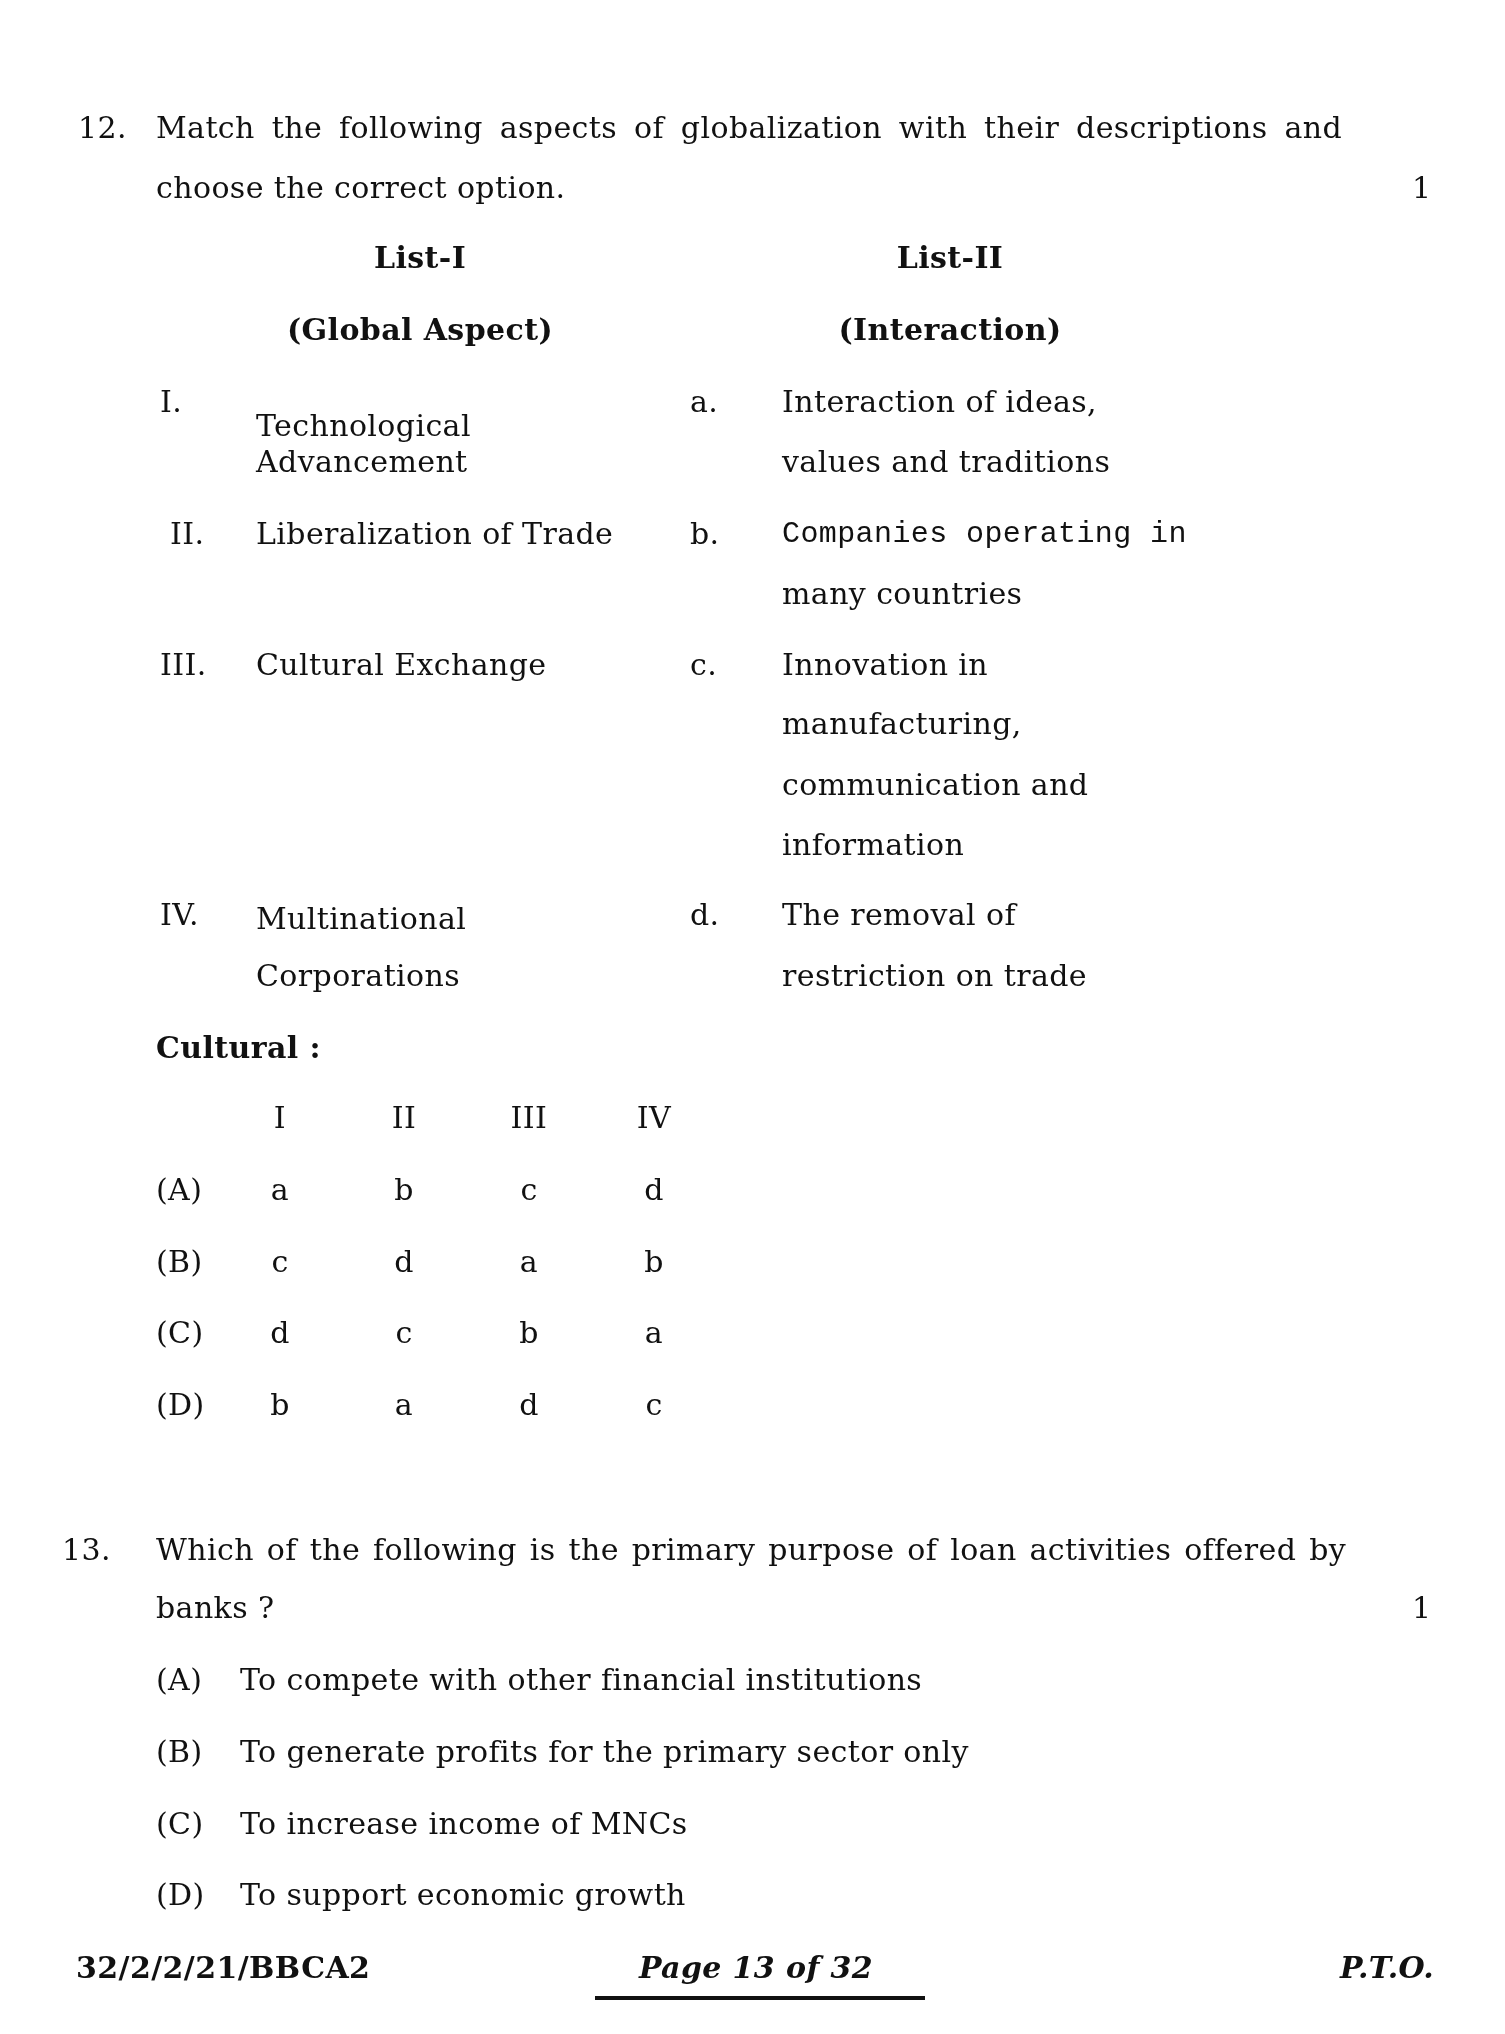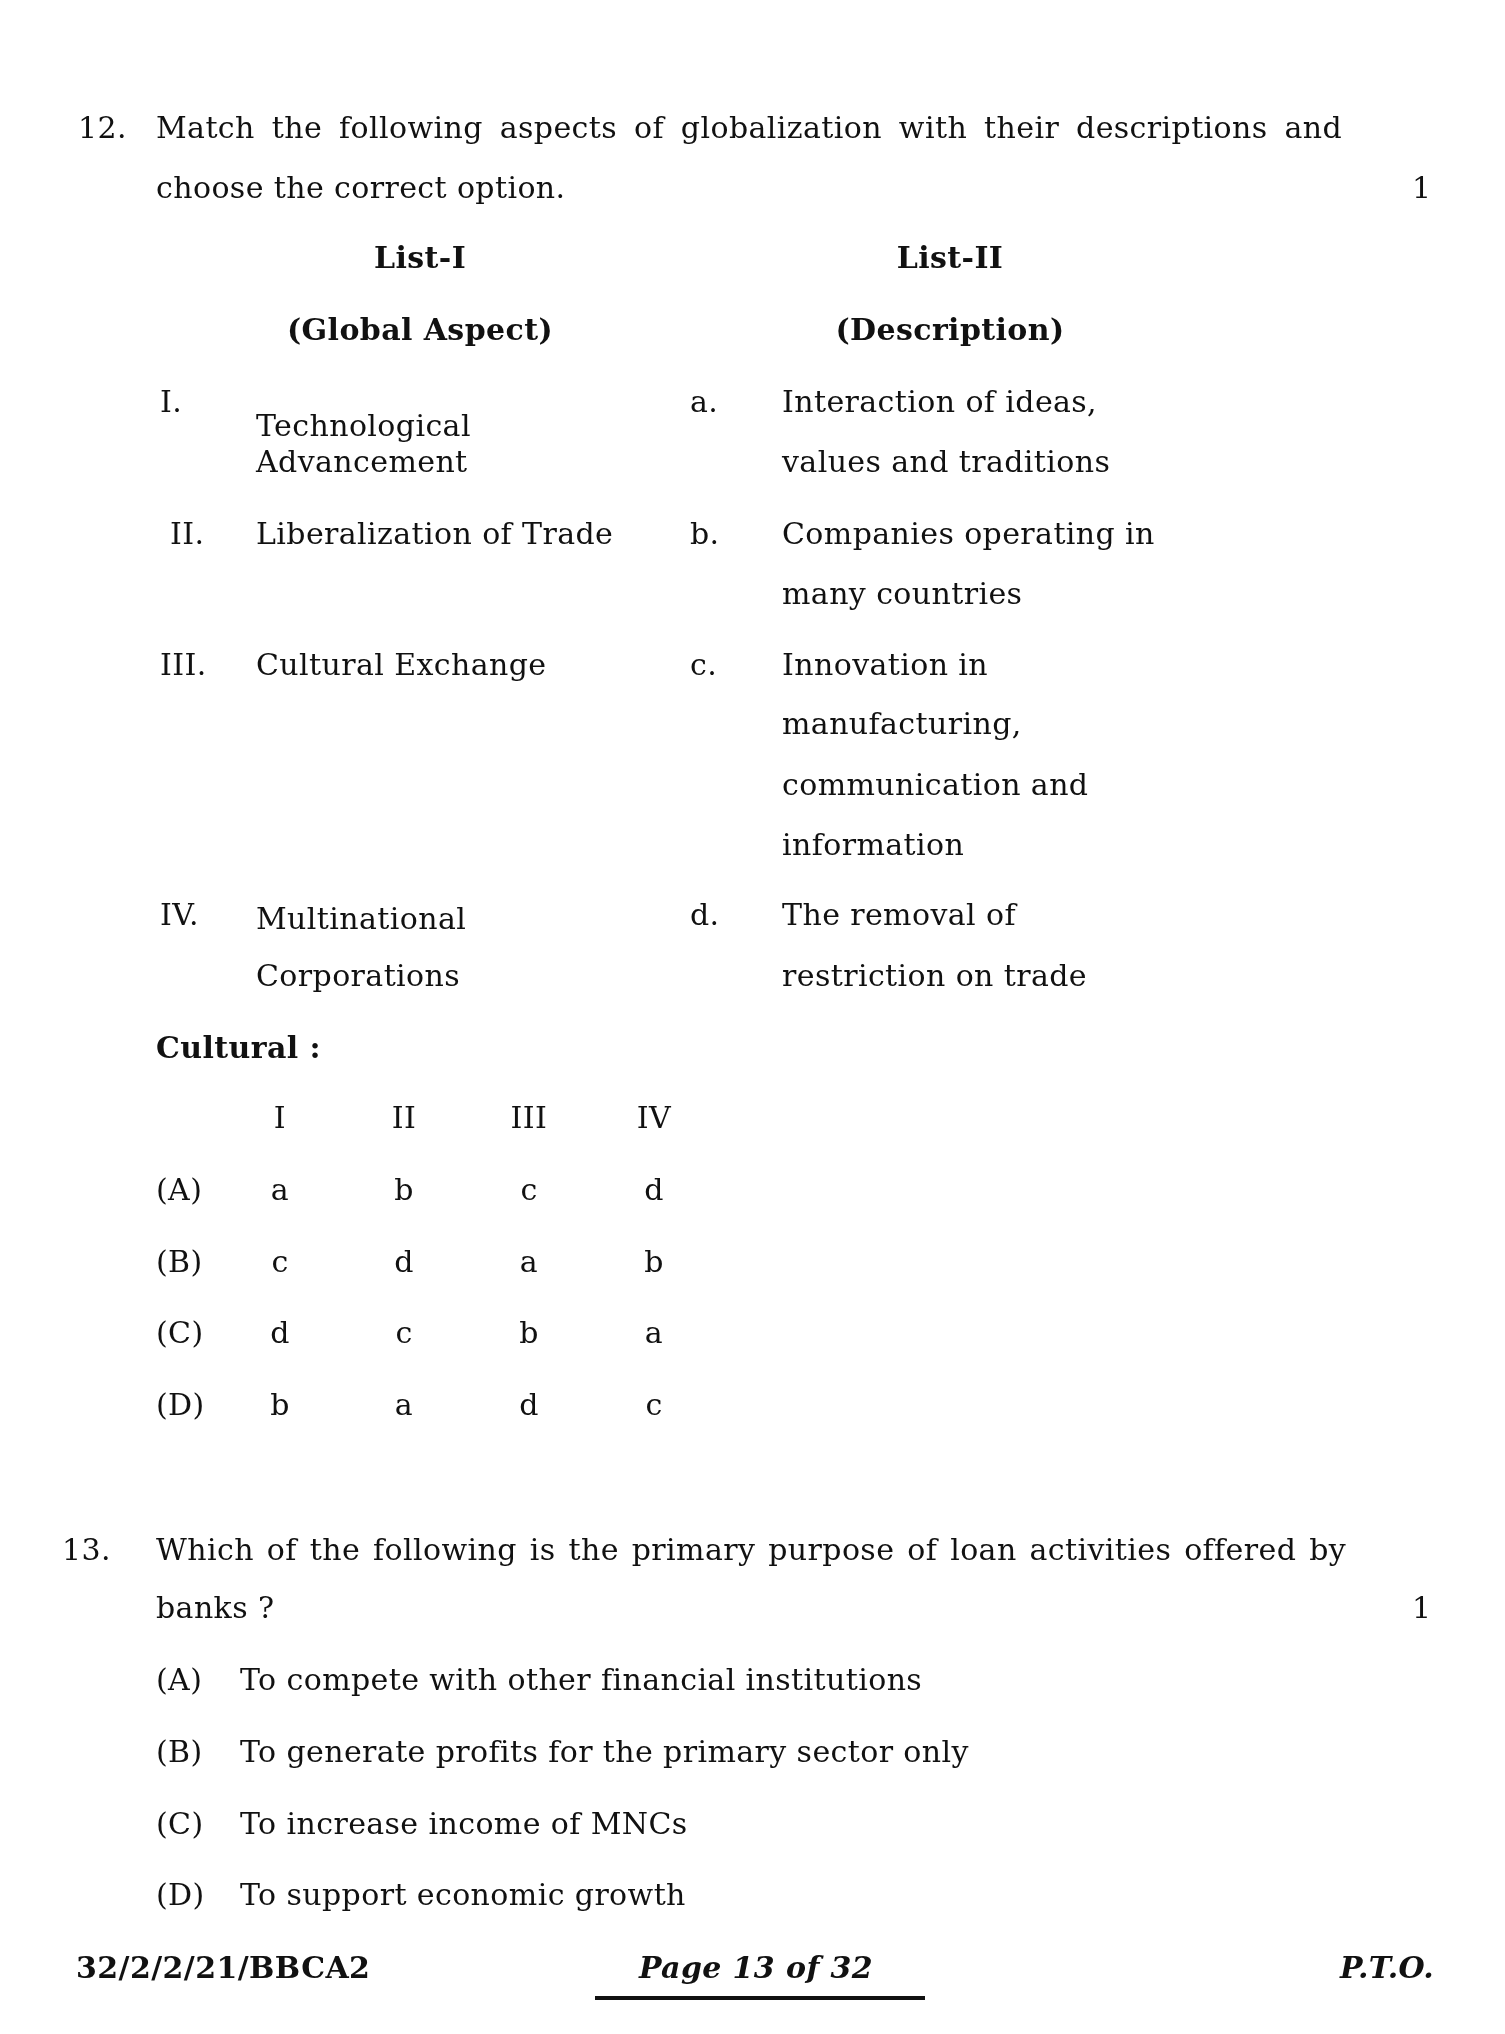--- a/index.html
+++ b/index.html
@@ -25,21 +25,21 @@
 
 <div>
   <span class="abs" style="left:78px; top:113px;">12.</span>
   <span class="abs" style="left:156px; top:113px; word-spacing:7px;">Match the following aspects of globalization with their descriptions and</span>
   <span class="abs" style="left:156px; top:173px;">choose the correct option.</span>
   <span class="abs" style="left:1412px; top:173px;">1</span>
 
   <span class="abs bold center" style="left:420px; top:243px;">List-I</span>
   <span class="abs bold center" style="left:420px; top:315px;">(Global Aspect)</span>
   <span class="abs bold center" style="left:950px; top:243px;">List-II</span>
-  <span class="abs bold center" style="left:950px; top:315px;">(Description)</span>
+  <span class="abs bold center" style="left:950px; top:315px;">(Interaction)</span>
 
   <div>
     <span class="abs" style="left:160px; top:387px;">I.</span>
     <span class="abs" style="left:256px; top:387px;margin-top:24px;">Technological</span>
     <span class="abs" style="left:256px; top:447px;">Advancement</span>
   </div>
   <div>
     <span class="abs" style="left:160px; top:519px;margin-left:10px;">II.</span>
     <span class="abs" style="left:256px; top:519px;">Liberalization of Trade</span>
   </div>
@@ -53,21 +53,21 @@
     <span class="abs" style="left:256px; top:961px;">Corporations</span>
   </div>
 
   <div>
     <span class="abs" style="left:690px; top:387px;">a.</span>
     <span class="abs" style="left:782px; top:387px;">Interaction of ideas,</span>
     <span class="abs" style="left:782px; top:447px;">values and traditions</span>
   </div>
   <div>
     <span class="abs" style="left:690px; top:519px;">b.</span>
-    <span class="abs" style="left:782px; top:519px;">Companies operating in</span>
+    <span class="abs" style="left:782px; top:519px;font-family:Liberation Mono, monospace;">Companies operating in</span>
     <span class="abs" style="left:782px; top:579px;">many countries</span>
   </div>
   <div>
     <span class="abs" style="left:690px; top:650px;">c.</span>
     <span class="abs" style="left:782px; top:650px;">Innovation in</span>
     <span class="abs" style="left:782px; top:709px;">manufacturing,</span>
     <span class="abs" style="left:782px; top:770px;">communication and</span>
     <span class="abs" style="left:782px; top:830px;">information</span>
   </div>
   <div>

